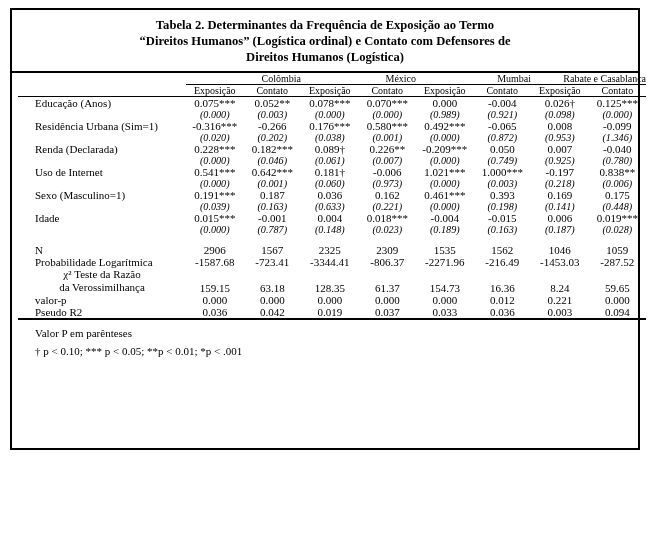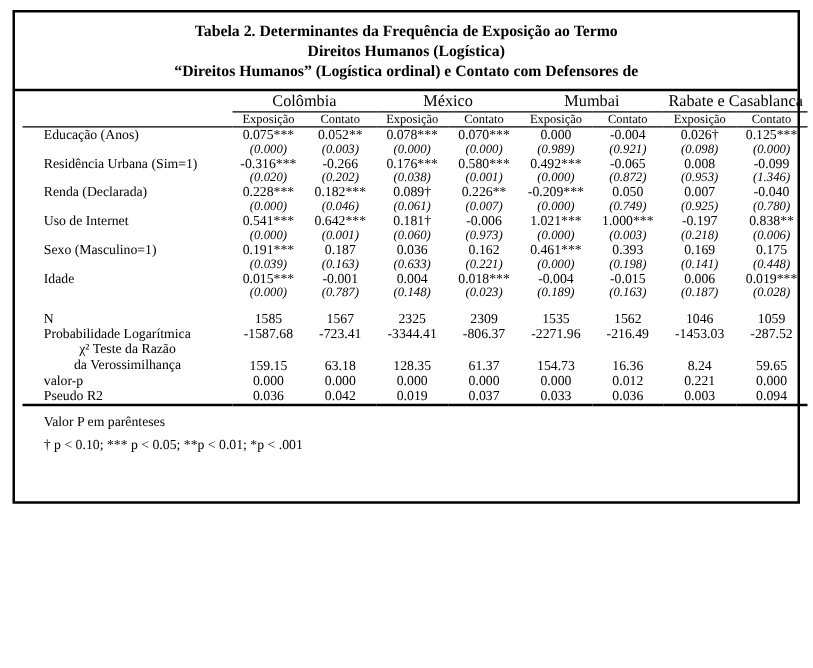--- a/index.html
+++ b/index.html
@@ -18,21 +18,21 @@
     width: 650px;
     height: 534px;
     box-sizing: border-box;
     padding: 8px 10px 6px 10px;
     position: relative;
   }
   .frame {
     border: 2px solid #000;
     box-sizing: border-box;
     width: 630px;
-    height: 395px;
+    height: 442px;
     padding: 0;
     background: #fff;
     position: relative;
   }
   .title-block {
     text-align: center;
     font-weight: bold;
     font-size: 12.6px;
     line-height: 1.28;
     padding: 7px 28px 6px 28px;
@@ -46,23 +46,23 @@
   }
   table.tbl td, table.tbl th {
     padding: 0;
     vertical-align: bottom;
     font-weight: normal;
   }
   .col-label { width: 168px; }
   .col-num { width: 57.5px; }
 
   .grouphdr td {
-    text-align: center;
+    text-align: right;
     font-weight: bold;
-    font-size: 13px;
+    font-size: 10px;
     padding-top: 2px;
     padding-bottom: 1px;
   }
   .grouphdr .ul {
     border-bottom: 1px solid #000;
   }
   .subhdr td {
     text-align: center;
     font-weight: bold;
     font-size: 10px;
@@ -125,22 +125,22 @@
   .hdr-wrap { padding: 0 6px; }
 </style>
 </head>
 <body>
 
 <div class="page">
   <div class="frame">
 
     <div class="title-block">
       <div>Tabela 2. Determinantes da Frequência de Exposição ao Termo</div>
+      <div>“Direitos Humanos” (Logística ordinal) e Contato com Defensores de</div>
       <div>Direitos Humanos (Logística)</div>
-      <div>“Direitos Humanos” (Logística ordinal) e Contato com Defensores de</div>
     </div>
 
     <div class="hdr-wrap">
       <table class="tbl">
         <colgroup>
           <col class="col-label">
           <col class="col-num">
             <col class="col-num">
           <col class="col-num">
             <col class="col-num">
@@ -312,21 +312,21 @@
           <td>(0.187)</td>
           <td>(0.028)</td>
         </tr>
 
         <tr class="spacer">
               <td colspan="9"></td>
             </tr>
 
         <tr class="statrow">
           <td class="lbl">N</td>
-          <td>1585</td>
+          <td>2906</td>
           <td>1567</td>
           <td>2325</td>
           <td>2309</td>
           <td>1535</td>
           <td>1562</td>
           <td>1046</td>
           <td>1059</td>
         </tr>
 
         <tr class="statrow">

